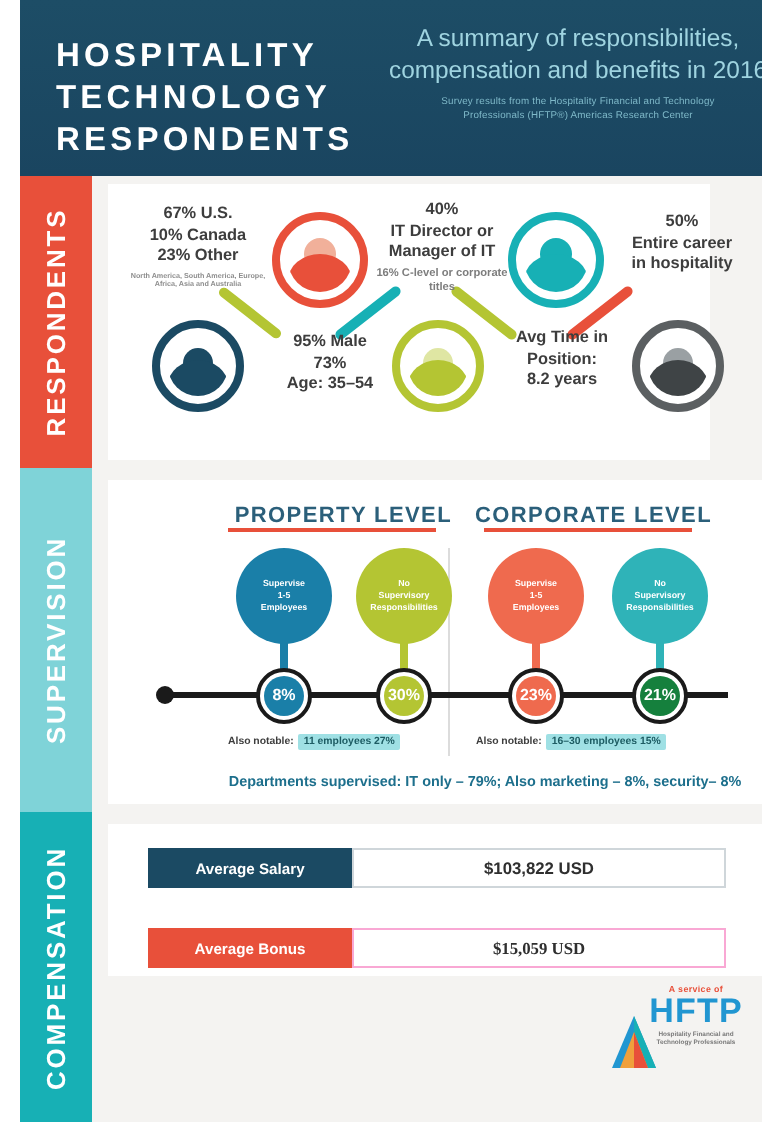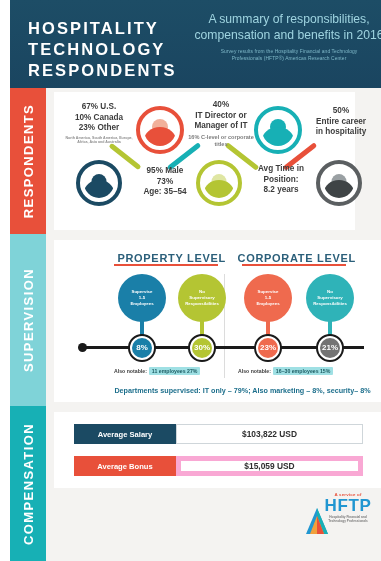--- a/index.html
+++ b/index.html
@@ -306,42 +306,42 @@
     <div class="tl-node" style="left:74px;top:93.5px;">
       <div class="tl-node-fill" style="background:#1a7fa8;">8%</div>
     </div>
     <div class="tl-node" style="left:134px;top:93.5px;">
       <div class="tl-node-fill" style="background:#b4c533;">30%</div>
     </div>
     <div class="tl-node" style="left:200px;top:93.5px;">
       <div class="tl-node-fill" style="background:#ef6a4e;">23%</div>
     </div>
     <div class="tl-node" style="left:262px;top:93.5px;">
-      <div class="tl-node-fill" style="background:#737373;">21%</div>
+      <div class="tl-node-fill" style="background:#15803d;">21%</div>
     </div>
 
     <div class="notable" style="left:60px;top:128px;">
       <span>Also notable:</span><span class="hl">11 employees  27%</span>
     </div>
 
     <div class="notable" style="left:184px;top:128px;">
       <span>Also notable:</span><span class="hl">16–30 employees  15%</span>
     </div>
 
     <div class="dept" style="top:146px;padding-left:24px;">Departments supervised: IT only – 79%; Also marketing – 8%, security– 8%</div>
   </div>
 
   <div class="card card-comp">
     <div class="comp-row" style="top:12px;padding-left:11px;">
       <div class="comp-lbl" style="background:#1b4a63;">Average Salary</div>
       <div class="comp-val" style="border:1px solid #cfd6da;">$103,822 USD</div>
     </div>
-    <div class="comp-row" style="top:44px;">
+    <div class="comp-row" style="top:52px;">
       <div class="comp-lbl" style="background:#e8503a;">Average Bonus</div>
-      <div class="comp-val" style="border:5px solid #f9a8d4;">$15,059 USD</div>
+      <div class="comp-val" style="border:1px solid #f9a8d4;font-family:Liberation Serif, serif;">$15,059 USD</div>
     </div>
   </div>
 
   <div class="logo-wrap">
     <svg class="logo-mark" viewBox="0 0 26 30">
       <polygon points="13,2 24,28 2,28" fill="#2196d1"></polygon>
       <polygon points="13,2 24,28 13,28" fill="#17b0b5"></polygon>
       <polygon points="13,10 20,28 6,28" fill="#f0a03c"></polygon>
       <polygon points="13,10 20,28 13,28" fill="#e8503a"></polygon>
     </svg>

